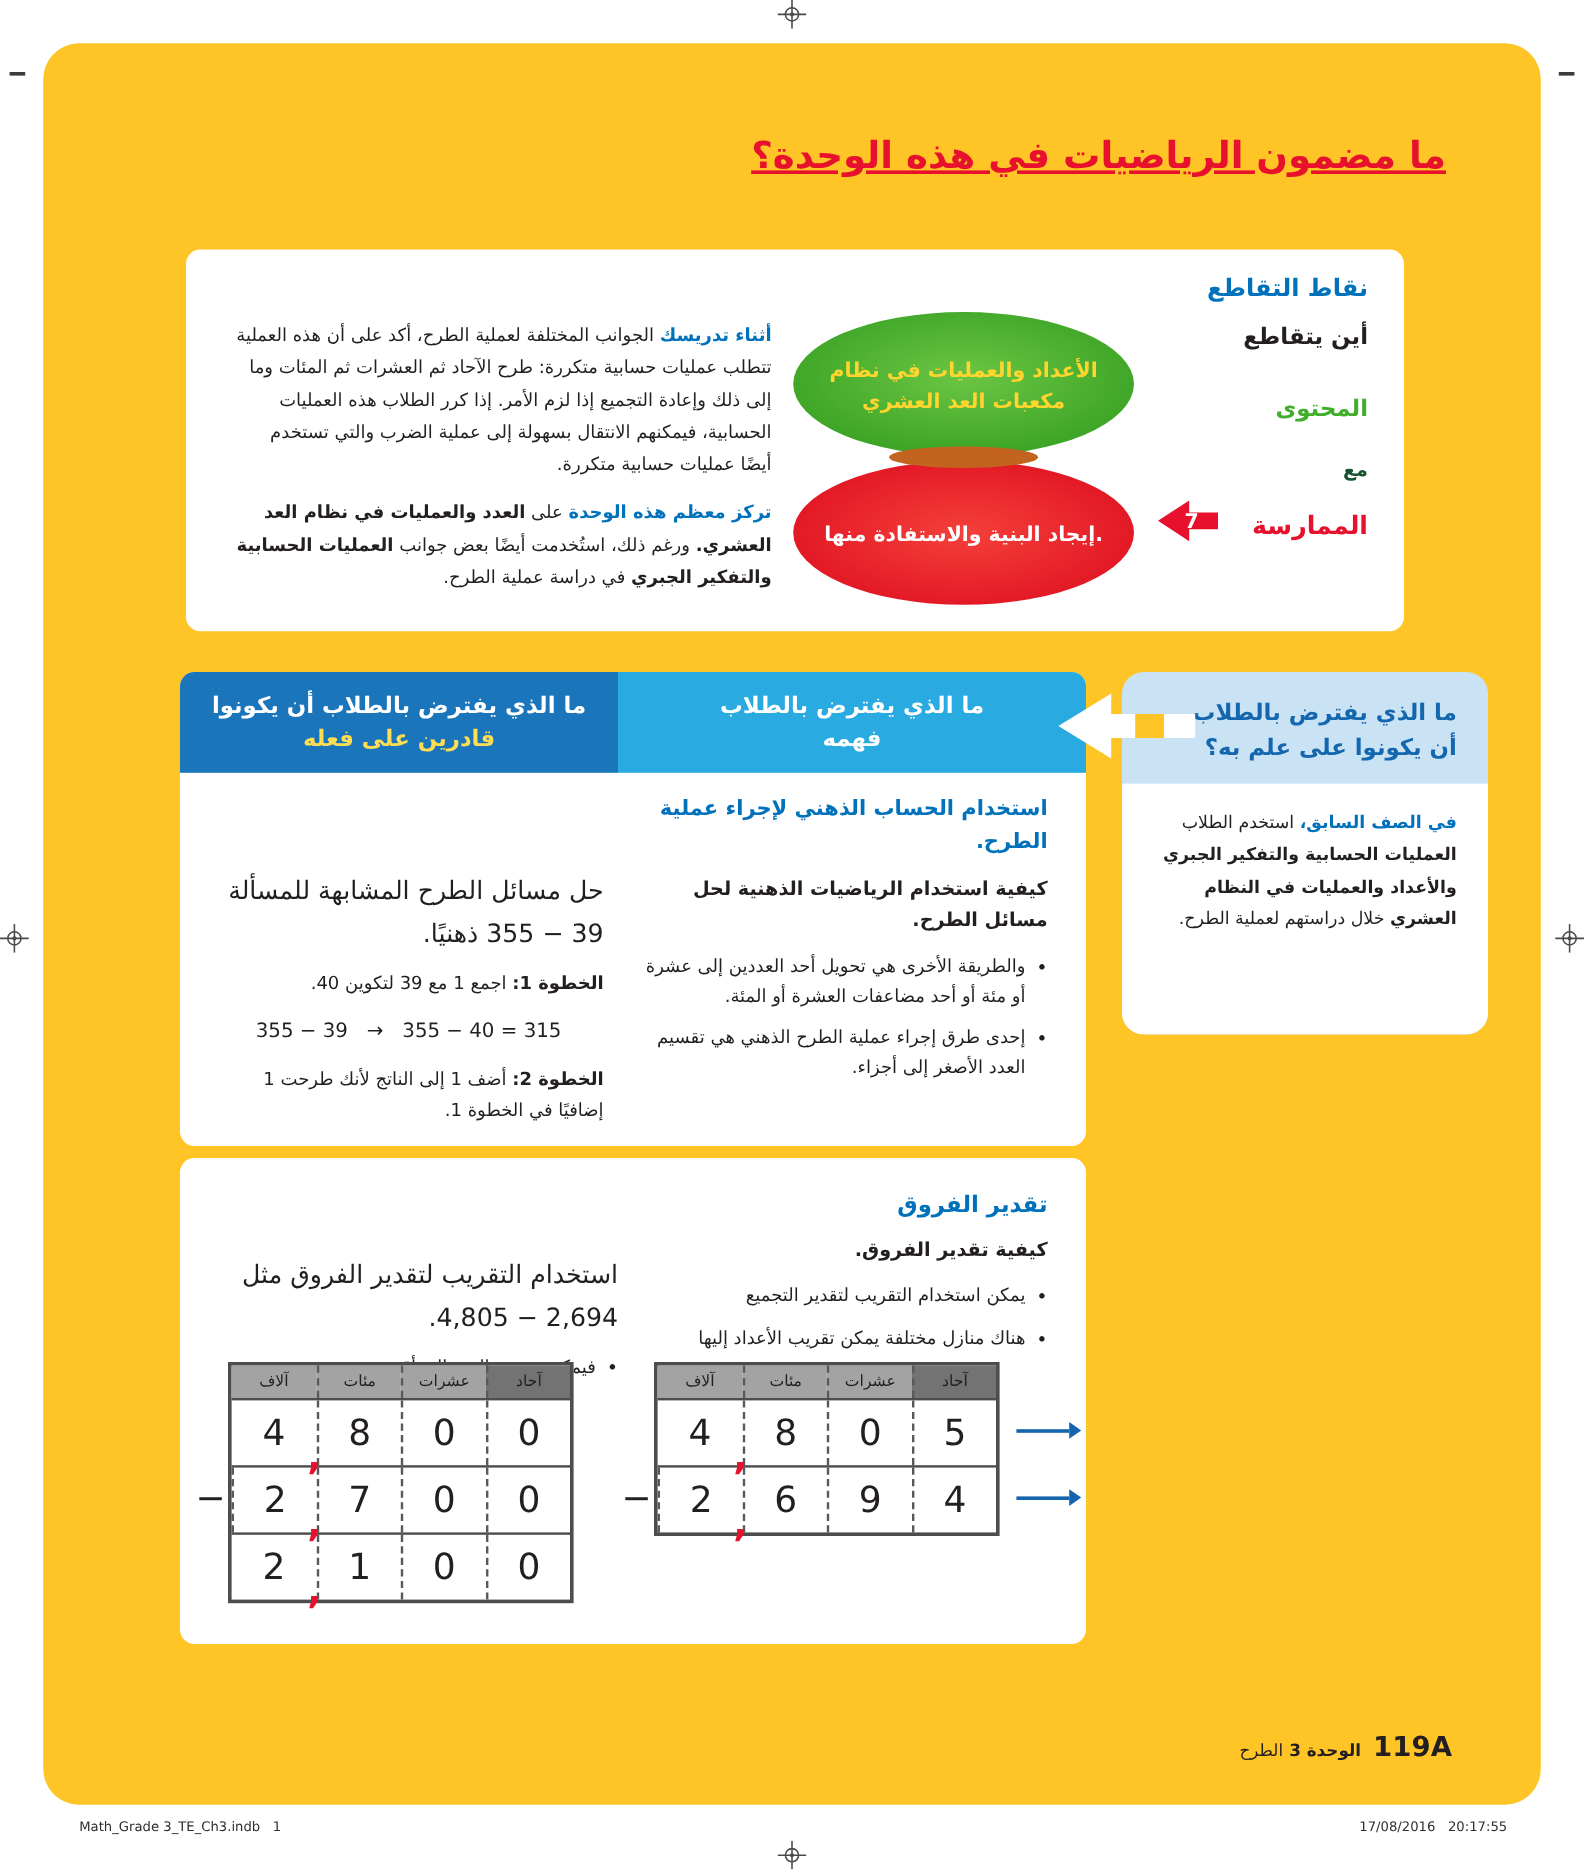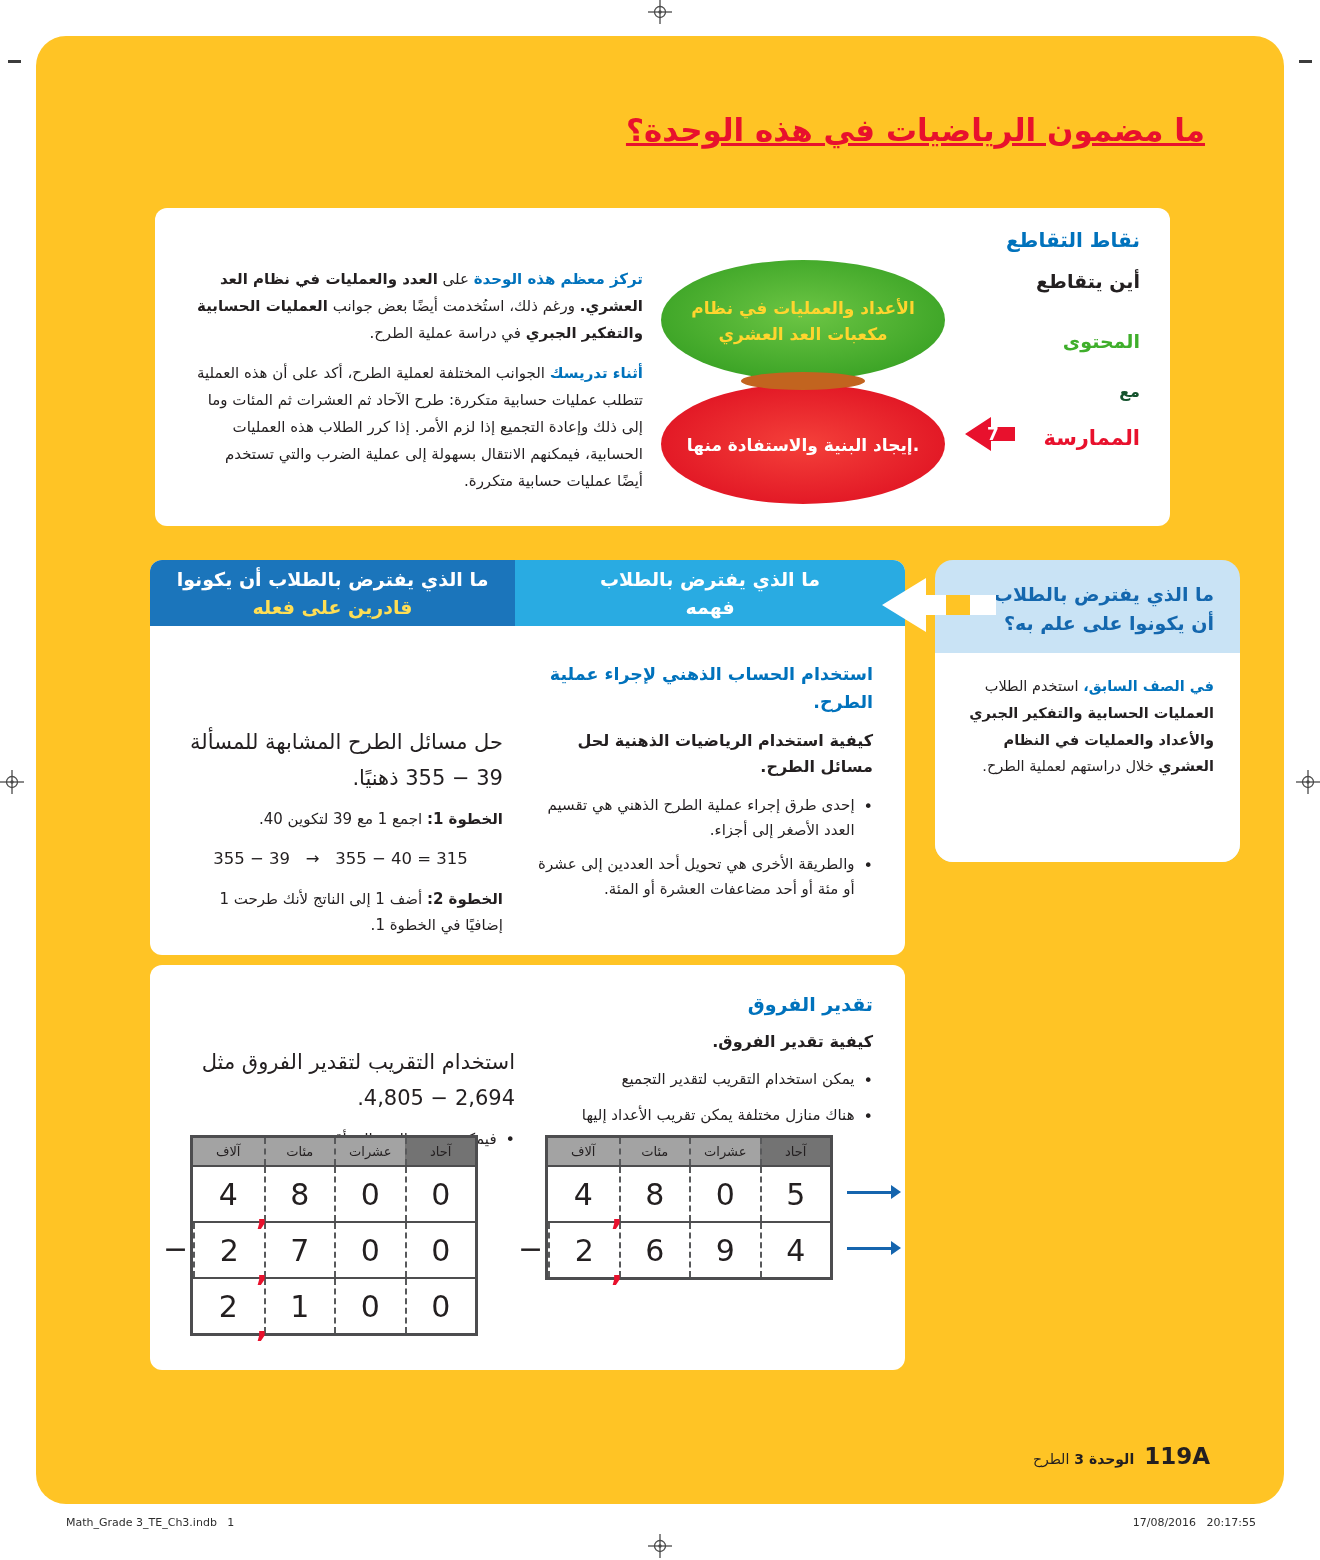--- a/index.html
+++ b/index.html
@@ -72,21 +72,21 @@
   .kb-body {
     flex: 1; background: #ffffff;
     padding: 20px 26px; direction: rtl; text-align: right;
     font-size: 14.5px; line-height: 1.85;
   }
 
   .pointer-arrow { left: 880px; top: 574px; z-index: 6; }
 
   
   .panel2 { left: 150px; top: 560px; width: 755px; height: 395px; overflow: hidden; }
-  .p2-header { position: absolute; left: 0; top: 0; width: 100%; height: 66px; display: flex; }
+  .p2-header { position: absolute; left: 0; top: 0; width: 100%; height: 84px; display: flex; }
   .hdr-do {
     width: 365px; height: 100%; background: #1B75BB;
     display: flex; flex-direction: column; align-items: center; justify-content: center;
     color: #ffffff; font-weight: bold; font-size: 19px; line-height: 1.5; direction: rtl;
   }
   .hdr-understand {
     width: 390px; height: 100%; background: #29ABE2;
     display: flex; flex-direction: column; align-items: center; justify-content: center;
     color: #ffffff; font-weight: bold; font-size: 19px; line-height: 1.5; direction: rtl;
   }
@@ -231,22 +231,22 @@
     </defs>
     <ellipse cx="150" cy="66" rx="142" ry="60" fill="url(#gGreen)"></ellipse>
     <ellipse cx="150" cy="190" rx="142" ry="60" fill="url(#gRed)"></ellipse>
     <ellipse cx="150" cy="127" rx="62" ry="9" fill="#C2641F"></ellipse>
     <text class="g-text" x="150" y="60" text-anchor="middle">الأعداد والعمليات في نظام</text>
     <text class="g-text" x="150" y="86" text-anchor="middle">مكعبات العد العشري</text>
     <text class="r-text" x="150" y="197" text-anchor="middle">إيجاد البنية والاستفادة منها.</text>
   </svg>
 
   <div class="p1-paras">
+    <p><span class="b blue">أثناء تدريسك</span><span> الجوانب المختلفة لعملية الطرح، أكد على أن هذه العملية تتطلب عمليات حسابية متكررة: طرح الآحاد ثم العشرات ثم المئات وما إلى ذلك وإعادة التجميع إذا لزم الأمر. إذا كرر الطلاب هذه العمليات الحسابية، فيمكنهم الانتقال بسهولة إلى عملية الضرب والتي تستخدم أيضًا عمليات حسابية متكررة.</span></p>
     <p><span class="b blue">تركز معظم هذه الوحدة</span><span> على </span><span class="b">العدد والعمليات في نظام العد العشري.</span><span> ورغم ذلك، استُخدمت أيضًا بعض جوانب </span><span class="b">العمليات الحسابية والتفكير الجبري</span><span> في دراسة عملية الطرح.</span></p>
-    <p><span class="b blue">أثناء تدريسك</span><span> الجوانب المختلفة لعملية الطرح، أكد على أن هذه العملية تتطلب عمليات حسابية متكررة: طرح الآحاد ثم العشرات ثم المئات وما إلى ذلك وإعادة التجميع إذا لزم الأمر. إذا كرر الطلاب هذه العمليات الحسابية، فيمكنهم الانتقال بسهولة إلى عملية الضرب والتي تستخدم أيضًا عمليات حسابية متكررة.</span></p>
   </div>
 </section>
 
 <aside class="abs know-box">
   <div class="kb-header">
     <div>ما الذي يفترض بالطلاب</div>
     <div>أن يكونوا على علم به؟</div>
   </div>
   <div class="kb-body">
     <span class="b blue">في الصف السابق،</span><span> استخدم الطلاب </span><span class="b">العمليات الحسابية والتفكير الجبري والأعداد والعمليات في النظام العشري</span><span> خلال دراستهم لعملية الطرح.</span>
@@ -268,25 +268,25 @@
       <div>ما الذي يفترض بالطلاب</div>
       <div>فهمه</div>
     </div>
   </header>
 
   <div class="p2-right">
     <div class="blue-heading">استخدام الحساب الذهني لإجراء عملية الطرح.</div>
     <div class="sub-heading">كيفية استخدام الرياضيات الذهنية لحل مسائل الطرح.</div>
     <div class="bullet">
       <span class="bdot"></span>
+      <span>والطريقة الأخرى هي تحويل أحد العددين إلى عشرة أو مئة أو أحد مضاعفات العشرة أو المئة.</span>
+    </div>
+    <div class="bullet">
+      <span class="bdot"></span>
       <span>إحدى طرق إجراء عملية الطرح الذهني هي تقسيم العدد الأصغر إلى أجزاء.</span>
-    </div>
-    <div class="bullet">
-      <span class="bdot"></span>
-      <span>والطريقة الأخرى هي تحويل أحد العددين إلى عشرة أو مئة أو أحد مضاعفات العشرة أو المئة.</span>
     </div>
   </div>
 
   <div class="p2-left">
     <div class="goal-heading"><span>حل مسائل الطرح المشابهة للمسألة </span><span class="ltr">355 − 39</span><span> ذهنيًا.</span></div>
     <div class="step-line"><span class="b">الخطوة 1:</span><span> اجمع 1 مع 39 لتكوين 40.</span></div>
     <div class="equation">355 − 39   →   355 − 40 = 315</div>
     <div class="step-line"><span class="b">الخطوة 2:</span><span> أضف 1 إلى الناتج لأنك طرحت 1 إضافيًا في الخطوة 1.</span></div>
     <div class="equation">315 + 1 = 316</div>
   </div>

